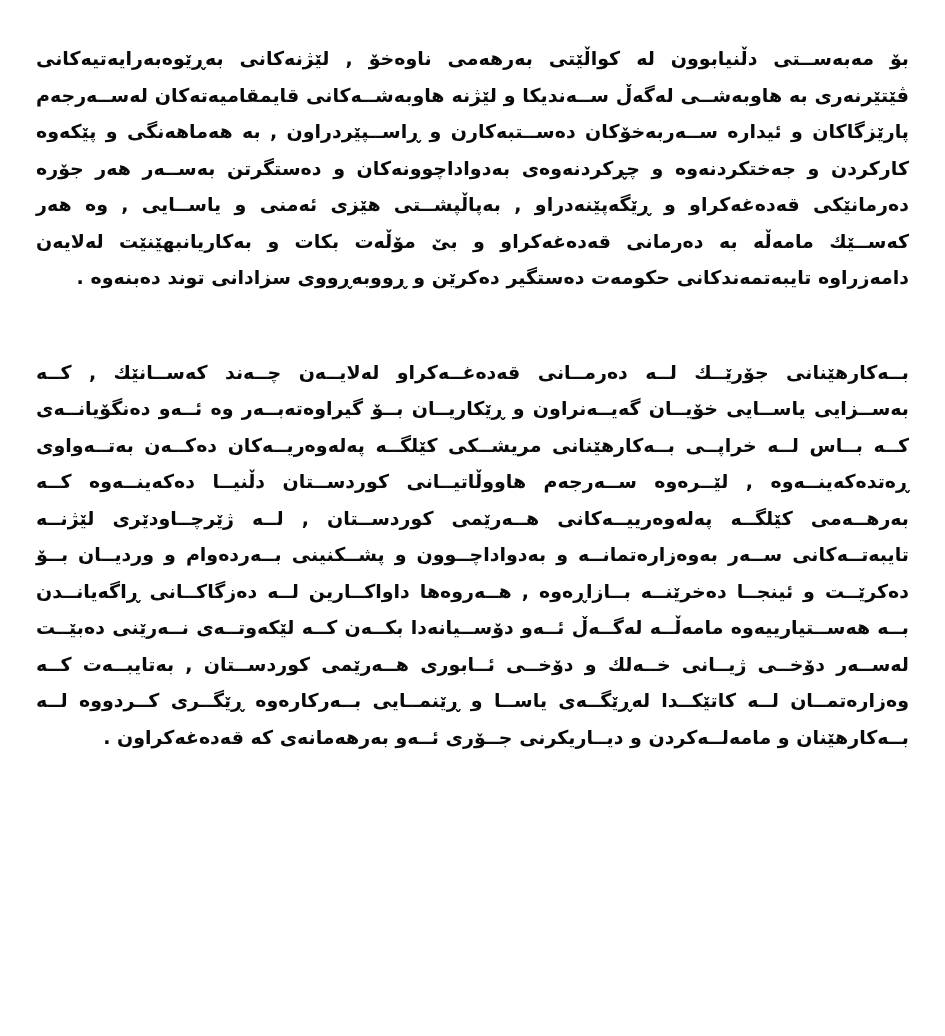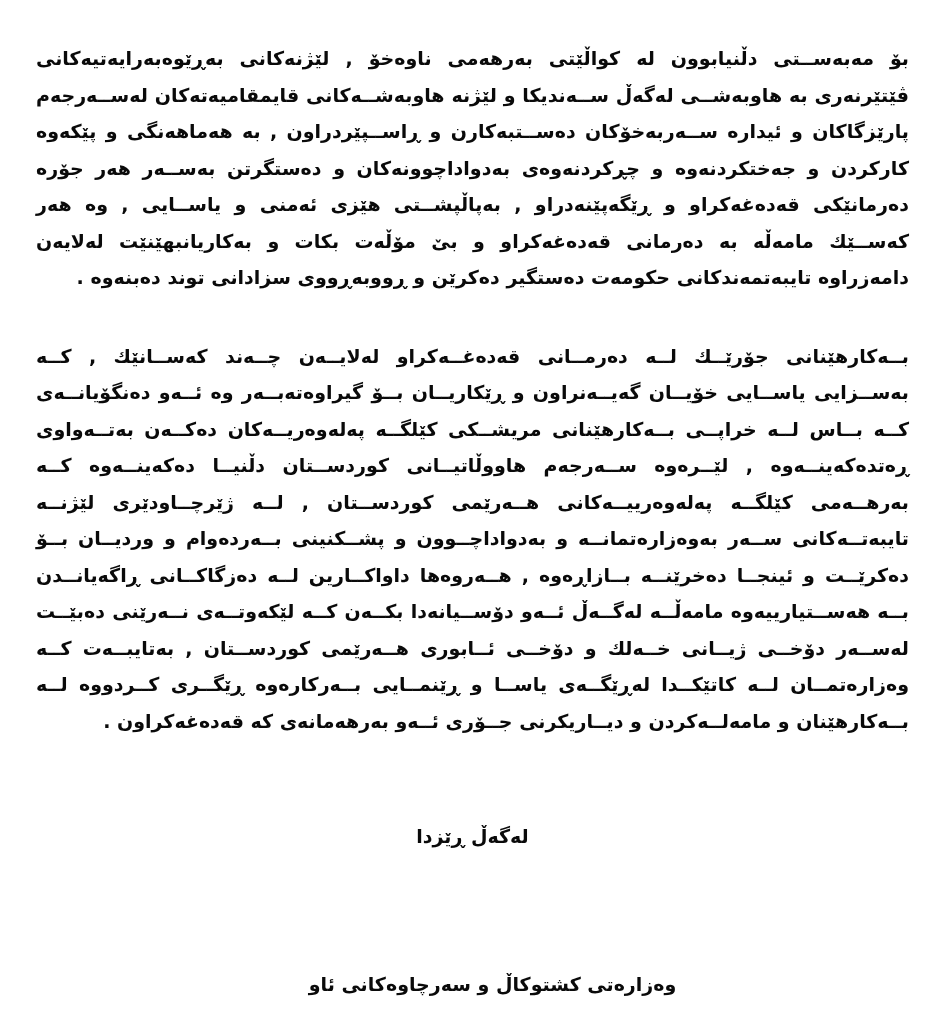--- a/index.html
+++ b/index.html
@@ -22,21 +22,21 @@
     overflow: hidden;
   }
   .body-paragraph {
     margin: 0;
     font-size: 19px;
     line-height: 36.5px;
     text-align: justify;
     letter-spacing: 0.2px;
   }
   .para-1 {
-    margin-bottom: 42px;
+    margin-bottom: 58px;
   }
   .para-2 {
     margin-bottom: 16px;
   }
   .closing-line {
     margin-top: 82px;
     font-size: 19px;
     line-height: 30px;
     text-align: center;
   }
@@ -50,16 +50,14 @@
   }
 </style>
 </head>
 <body>
 
 <div class="page">
   <p class="body-paragraph para-1">بۆ مەبەســتی دڵنیابوون لە كواڵێتی بەرهەمی ناوەخۆ , لێژنەكانی بەڕێوەبەرایەتیەكانی ڤێتێرنەری بە هاوبەشــی لەگەڵ ســەندیكا و لێژنە هاوبەشــەكانی قایمقامیەتەكان لەســەرجەم پارێزگاكان و ئیدارە ســەربەخۆكان دەســتبەكارن و ڕاســپێردراون , بە هەماهەنگی و پێكەوە كاركردن و جەختكردنەوە و چڕكردنەوەی بەدواداچوونەكان و دەستگرتن بەســەر هەر جۆرە دەرمانێكی قەدەغەكراو و ڕێگەپێنەدراو , بەپاڵپشــتی هێزی ئەمنی و یاســایی , وە هەر كەســێك مامەڵە بە دەرمانی قەدەغەكراو و بێ مۆڵەت بكات و بەكاریانبهێنێت لەلایەن دامەزراوە تایبەتمەندكانی حكومەت دەستگیر دەكرێن و ڕووبەڕووی سزادانی توند دەبنەوە .</p>
 
   <p class="body-paragraph para-2">بــەكارهێنانی جۆرێــك لــە دەرمــانی قەدەغــەكراو لەلایــەن چــەند كەســانێك , كــە بەســزایی یاســایی خۆیــان گەیــەنراون و ڕێكاریــان بــۆ گیراوەتەبــەر وە ئــەو دەنگۆیانــەی كــە بــاس لــە خراپــی بــەكارهێنانی مریشــكی كێلگــە پەلەوەریــەكان دەكــەن بەتــەواوی ڕەتدەكەینــەوە , لێــرەوە ســەرجەم هاووڵاتیــانی كوردســتان دڵنیــا دەكەینــەوە كــە بەرهــەمی كێلگــە پەلەوەرییــەكانی هــەرێمی كوردســتان , لــە ژێرچــاودێری لێژنــە تایبەتــەكانی ســەر بەوەزارەتمانــە و بەدواداچــوون و پشــكنینی بــەردەوام و وردیــان بــۆ دەكرێــت و ئینجــا دەخرێنــە بــازاڕەوە , هــەروەها داواكــارین لــە دەزگاكــانی ڕاگەیانــدن بــە هەســتیارییەوە مامەڵــە لەگــەڵ ئــەو دۆســیانەدا بكــەن كــە لێكەوتــەی نــەرێنی دەبێــت لەســەر دۆخــی ژیــانی خــەلك و دۆخــی ئــابوری هــەرێمی كوردســتان , بەتایبــەت كــە وەزارەتمــان لــە كاتێكــدا لەڕێگــەی یاســا و ڕێنمــایی بــەركارەوە ڕێگــری كــردووە لــە بــەكارهێنان و مامەلــەكردن و دیــاریكرنی جــۆری ئــەو بەرهەمانەی كە قەدەغەكراون .</p>
 
-  <div class="closing-line">لەگەڵ ڕێزدا</div>
 
-  <div class="signature-line">وەزارەتی كشتوكاڵ و سەرچاوەكانی ئاو</div>
 </div>
 
 </body></html>

